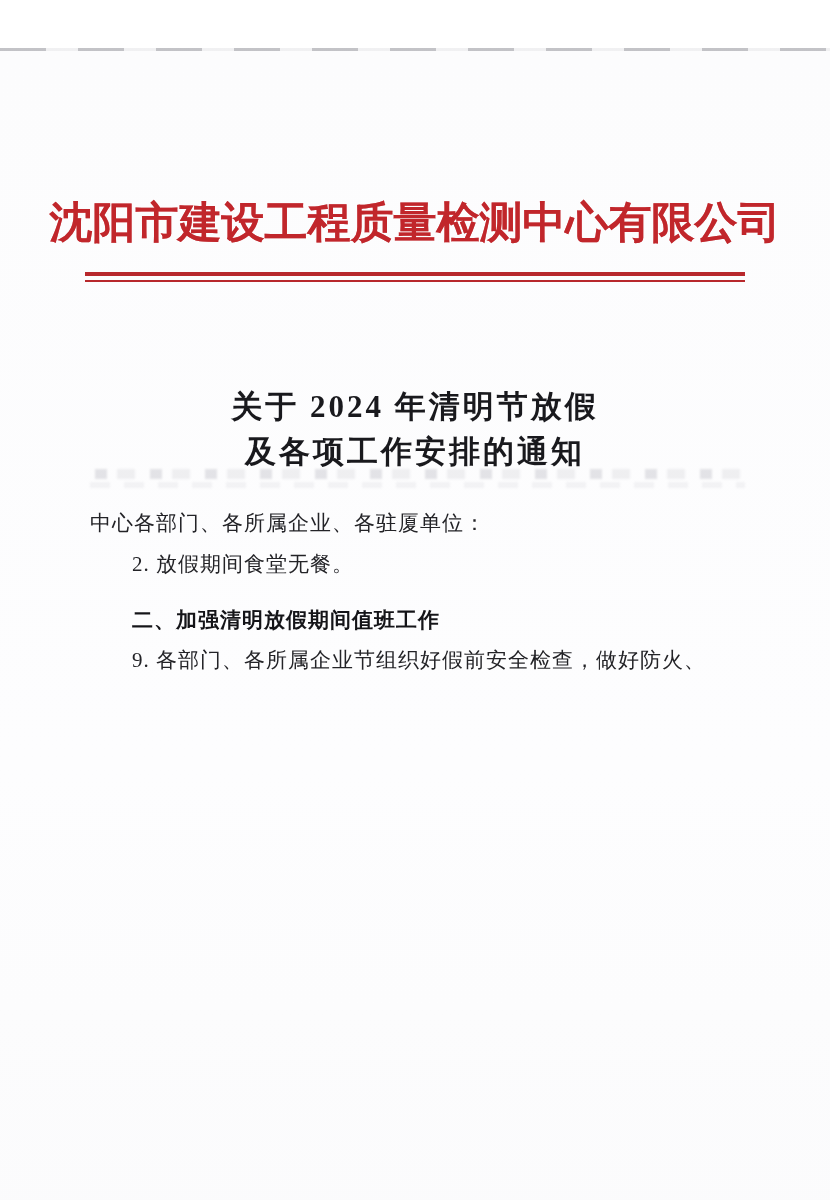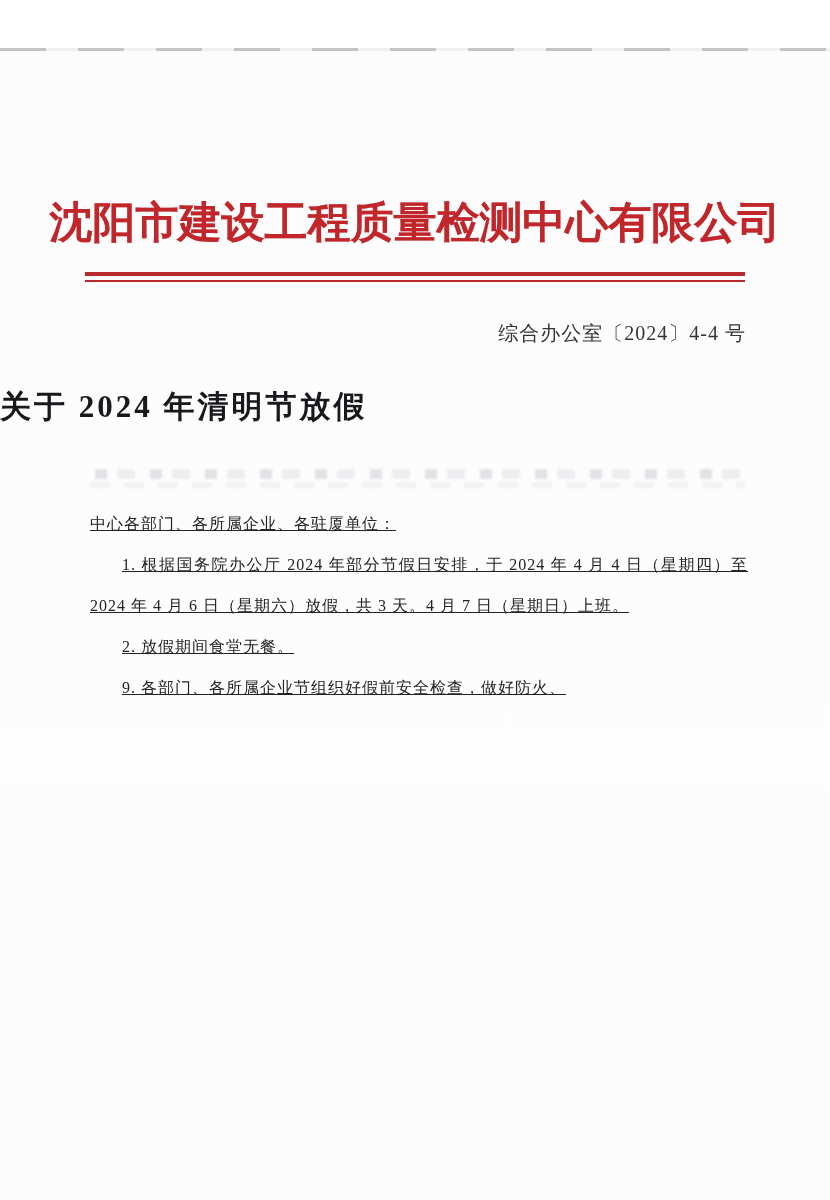--- a/index.html
+++ b/index.html
@@ -28,21 +28,21 @@
     border-top:4px solid var(--rule-red, #b8282c);
     border-bottom:2px solid var(--rule-red, #b8282c);
     background:transparent;
   }
   .doc-number {
     position:absolute; top:272px; right:84px;
     font-size:20px; letter-spacing:1px; color:#333338;
   }
   .notice-title {
     position:absolute; top:336px; left:0; width:830px;
-    font-weight:bold; font-size:31px; line-height:45px;
+    text-align:center; font-weight:bold; font-size:31px; line-height:45px;
     letter-spacing:3px; color:#19191d;
     font-family: "Liberation Serif", serif;
   }
   
   .smudge {
     position:absolute; top:421px; left:95px; width:650px; height:10px;
     opacity:.45; filter: blur(1px);
     background:
       repeating-linear-gradient(90deg,
         rgba(110,110,125,.40) 0 12px, rgba(110,110,125,0) 12px 22px,
@@ -53,58 +53,58 @@
     opacity:.22; filter: blur(1px);
     background:
       repeating-linear-gradient(90deg,
         rgba(120,120,135,.35) 0 20px, rgba(120,120,135,0) 20px 34px);
   }
   .body-flow {
     position:absolute; top:455px; left:90px; width:658px;
     font-size:22px; line-height:41px; letter-spacing:1px;
     text-align:justify; color:#232327;
   }
-  .body-flow p, .body-flow h2 { margin:0; padding:0; font-size:16px; line-height:41px;text-decoration:underline; }
+  .body-flow p, .body-flow h2 { margin:0; padding:0; font-size:21px; line-height:41px; }
   .salutation { text-indent:0; }
   .para { text-indent:2em; }
   .sec {
     text-indent:2em; font-weight:bold; color:#141418;
     font-family: "Liberation Sans", sans-serif; letter-spacing:1px;
   }
   .gap-before { margin-top:14px !important; }
 </style>
 </head>
 <body>
 
 <div class="page">
 
   <div class="top-scan-line"></div>
 
   <h1 class="letterhead">沈阳市建设工程质量检测中心有限公司</h1>
 
   <div class="red-rule"></div>
 
-  <div class="doc-number">综合办公室〔2024〕4-4 号</div>
 
   <div class="notice-title">
     <div>关于 2024 年清明节放假</div>
+    <div>及各项工作安排的通知</div>
   </div>
 
   <div class="smudge"></div>
   <div class="smudge2"></div>
 
   <div class="body-flow">
 
     <p class="salutation">中心各部门、各所属企业、各驻厦单位：</p>
 
 
 
-    <p class="para">1. 根据国务院办公厅 2024 年部分节假日安排，于 2024 年 4 月 4 日（星期四）至 2024 年 4 月 6 日（星期六）放假，共 3 天。4 月 7 日（星期日）上班。</p>
 
     <p class="para">2. 放假期间食堂无餐。</p>
 
+    <h2 class="sec gap-before">二、加强清明放假期间值班工作</h2>
 
 
 
     <p class="para">9. 各部门、各所属企业节组织好假前安全检查，做好防火、</p>
 
   </div>
 </div>
 
 </body></html>

